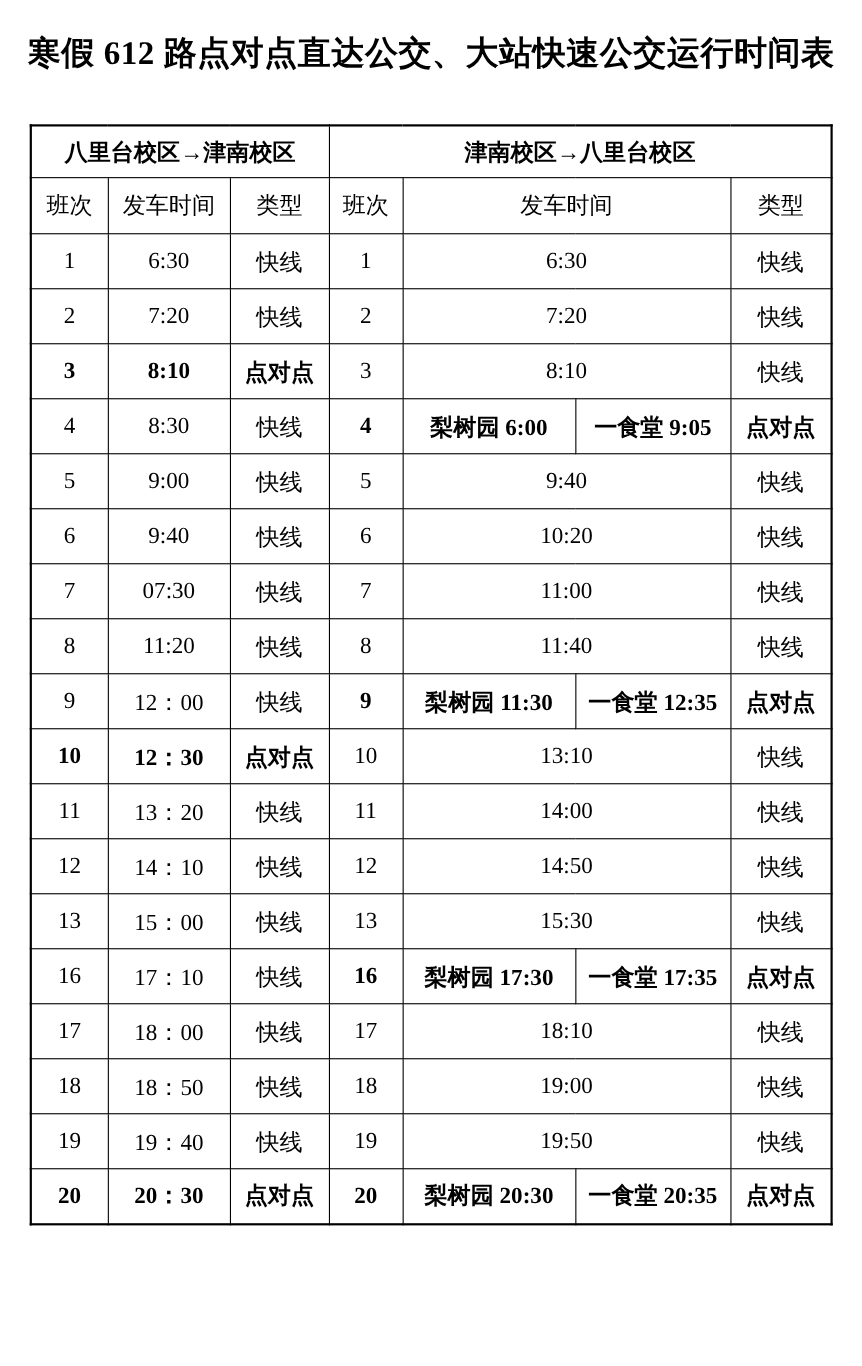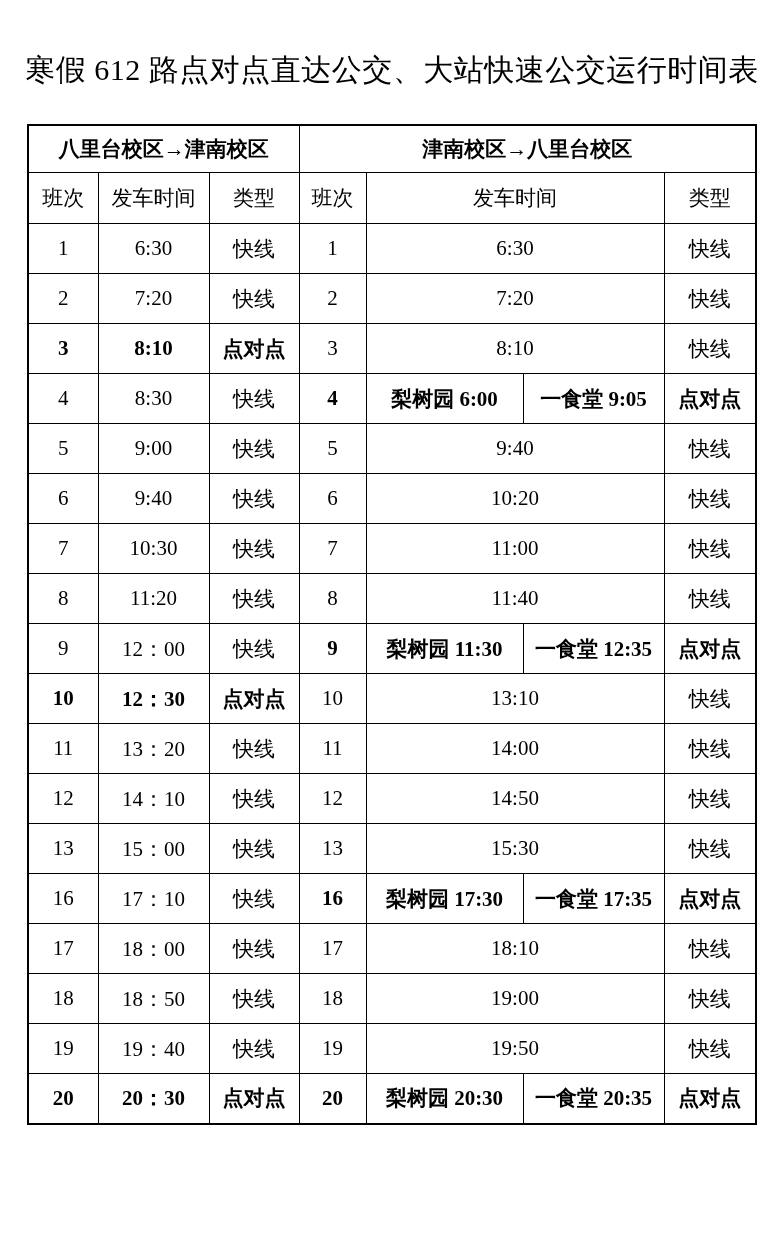--- a/index.html
+++ b/index.html
@@ -11,32 +11,32 @@
   }
   .page {
     position: relative;
     width: 784px;
     height: 1242px;
     background: #ffffff;
     overflow: hidden;
   }
   .title {
     margin: 0;
-    padding-top: 52px;
+    padding-top: 31px;
     text-align: center;
     font-size: 30px;
     line-height: 1.2;
-    font-weight: normal;
+    font-weight: bold;
     letter-spacing: 0.5px;
   }
   table.timetable {
     border-collapse: collapse;
     table-layout: fixed;
     width: 728px;
-    margin: 36px 0 0 27px;
+    margin: 46px 0 0 27px;
     border: 2px solid #000;
   }
   table.timetable th,
   table.timetable td {
     border: 1px solid #000;
     text-align: center;
     vertical-align: middle;
     padding: 0;
     font-size: 21px;
     overflow: hidden;
@@ -132,21 +132,21 @@
         <tr>
           <td>6</td>
           <td>9:40</td>
           <td class="cn">快线</td>
           <td>6</td>
           <td colspan="2">10:20</td>
           <td class="cn">快线</td>
         </tr>
         <tr>
           <td>7</td>
-          <td>10:30</td>
+          <td>07:30</td>
           <td class="cn">快线</td>
           <td>7</td>
           <td colspan="2">11:00</td>
           <td class="cn">快线</td>
         </tr>
         <tr>
           <td>8</td>
           <td>11:20</td>
           <td class="cn">快线</td>
           <td>8</td>

